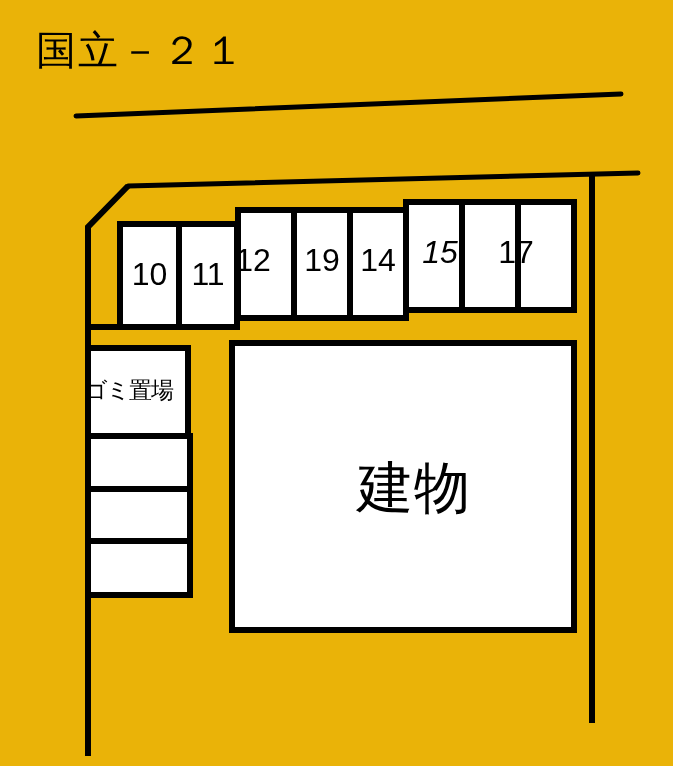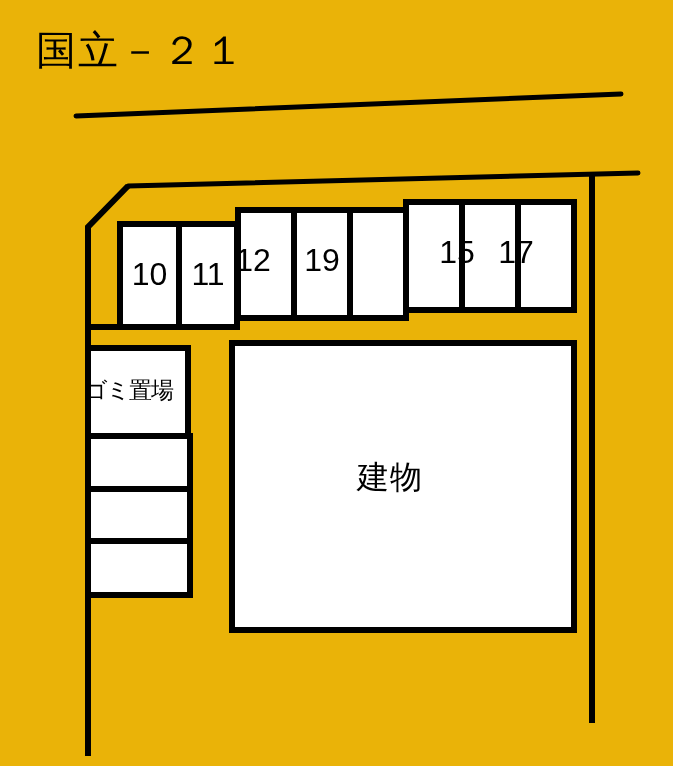--- a/index.html
+++ b/index.html
@@ -48,21 +48,21 @@
     color: #000000;
     white-space: nowrap;
     font-family: Liberation Mono, monospace;
   }
   #label-trash {
     font-size: 23px;
     line-height: 1;
     letter-spacing: -1px;
   }
   #label-building {
-    font-size: 32px;
+    font-size: 56px;
     line-height: 1;
     letter-spacing: 1px;
   }
 </style>
 </head>
 <body>
 
 <div id="stage">
 
   <div id="plan-title">国立－２１</div>
@@ -102,21 +102,22 @@
     <rect x="88" y="541" width="102" height="54" fill="#ffffff" stroke="#000000" stroke-width="6"></rect>
 
     <rect x="232" y="343" width="342" height="287" fill="#ffffff" stroke="#000000" stroke-width="6"></rect>
   </svg>
 
   <div class="stall-label" style="left:120px; top:258px; width:59px;">10</div>
   <div class="stall-label" style="left:179px; top:258px; width:58px;">11</div>
 
   <div class="stall-label" style="left:225px; top:244px; width:56px;">12</div>
   <div class="stall-label" style="left:294px; top:244px; width:56px;">19</div>
+  <div class="stall-label" style="left:350px; top:244px; width:56px;">14</div>
 
-  <div class="stall-label" style="left:429px; top:236px; width:56px;">15</div>
+  <div class="stall-label" style="left:412px; top:236px; width:56px;font-style:italic;">15</div>
   <div class="stall-label" style="left:488px; top:236px; width:56px;">17</div>
 
   <div class="area-label" id="label-trash" style="left:84px; top:381px;">ゴミ置場</div>
 
   <div class="area-label" id="label-building" style="left:357px; top:464px;">建物</div>
 
 </div>
 
 </body></html>

